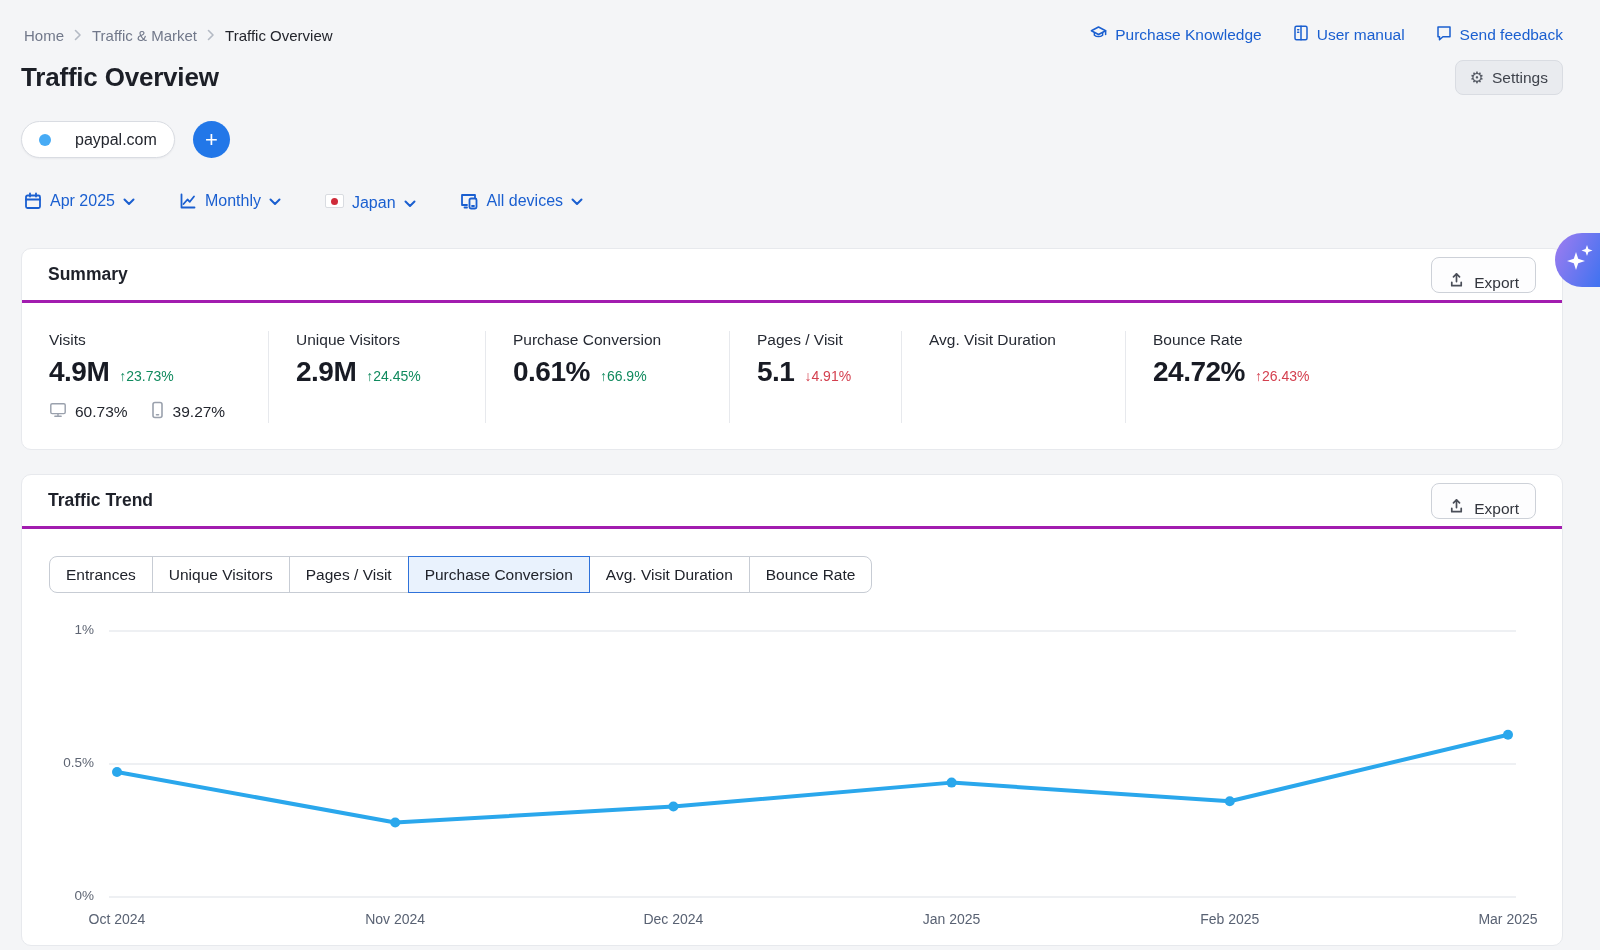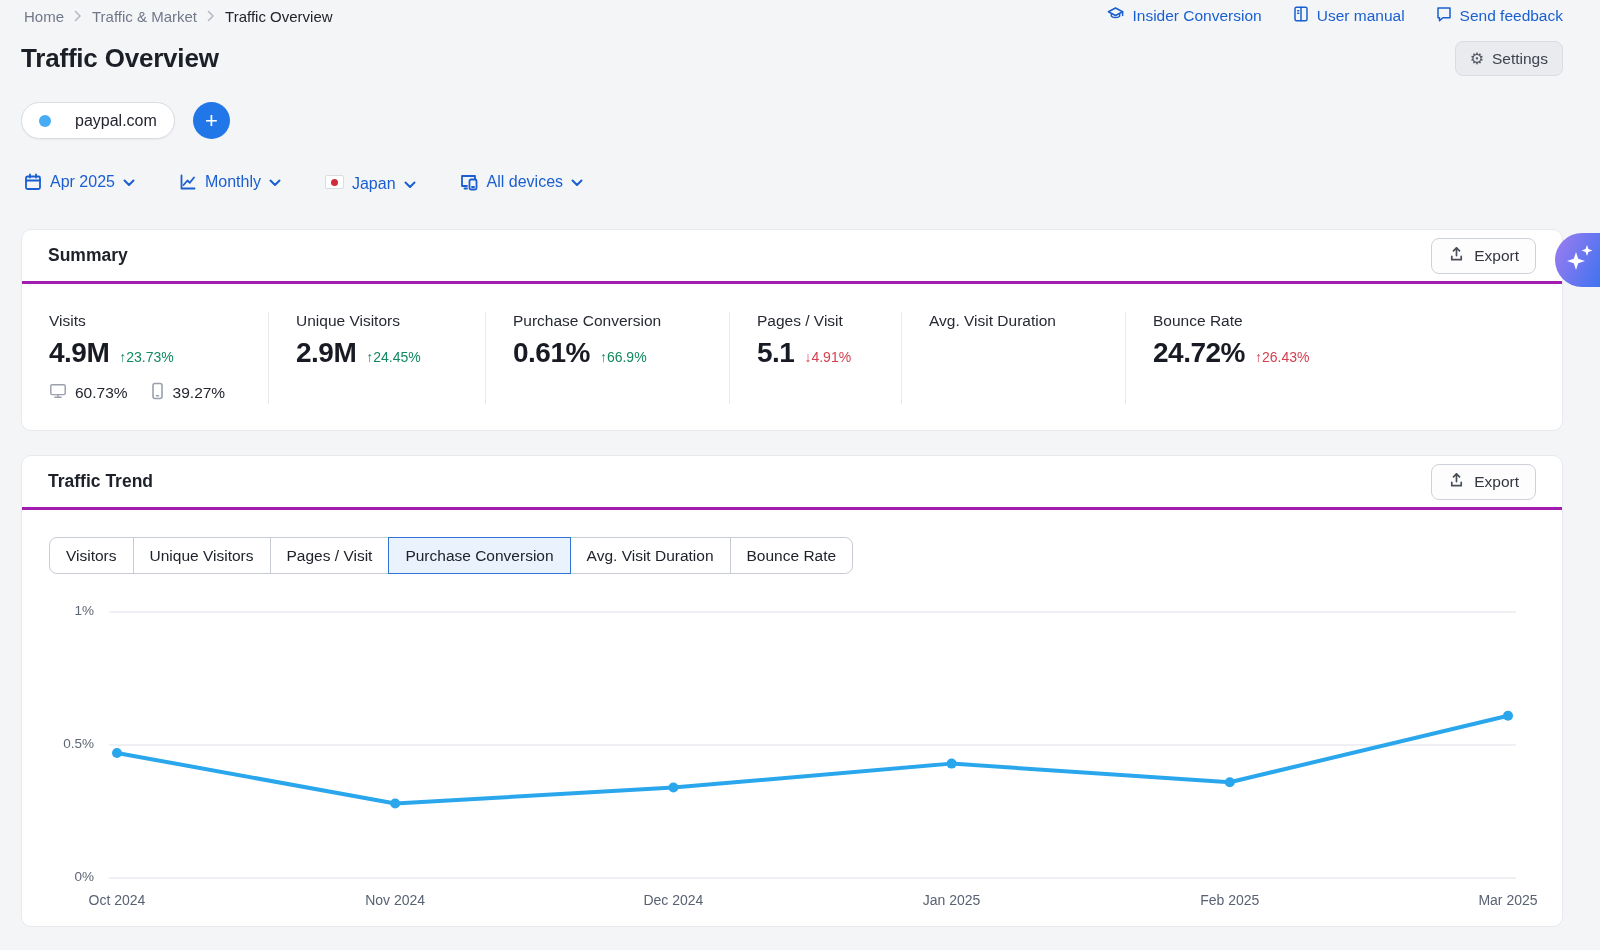--- a/index.html
+++ b/index.html
@@ -1,18 +1,18 @@
 <!DOCTYPE html>
 <html><head>
 <meta charset="utf-8">
 <style>
   * { margin:0; padding:0; box-sizing:border-box; }
   html,body { width:1600px; height:950px; overflow:hidden; }
   body { font-family:"Liberation Sans", sans-serif; background:#f4f5f7; color:#23252c; }
-  .page { width:1600px; height:950px; padding:5px 37px 0 21px; position:relative; }
+  .page { width:1600px; height:950px; padding:24px 37px 0 21px; position:relative; }
 
   
   .topbar { display:flex; justify-content:space-between; align-items:center; padding-left:3px; }
   .crumbs { display:flex; align-items:center; gap:10px; font-size:15px; }
   .crumb { color:#71788a; text-decoration:none; cursor:pointer; }
   .crumb.current { color:#23252c; }
   .crumb-sep { display:flex; color:#b4bac4; }
   .toplinks { display:flex; align-items:center; gap:30px; }
   .toplink { display:flex; align-items:center; gap:7px; color:#1a5fd0; font-size:15.5px; text-decoration:none; cursor:pointer; }
   .toplink svg { stroke:#1a5fd0; }
@@ -40,21 +40,21 @@
   .filter svg { stroke:#1a5fd0; }
   .flag-jp { width:19px; height:14px; background:#fff; border:1px solid #d9dce1; border-radius:2px;
     display:inline-flex; align-items:center; justify-content:center; }
   .flag-jp i { display:block; width:7px; height:7px; border-radius:50%; background:#cf2b3a; }
 
   
   .card { background:#fff; border:1px solid #e7e9ed; border-radius:10px; margin-top:24px; overflow:hidden; }
   .card-head { display:flex; justify-content:space-between; align-items:center; height:54px; padding:0 26px;
     border-bottom:3px solid #a21caf; }
   .card-title { font-size:17.5px; font-weight:700; color:#1e212a; }
-  .btn-export { display:flex; align-items:center; gap:9px; height:36px; padding:0 16px; background:#fdfdfe;
+  .btn-export { display:flex; align-items:flex-end; gap:9px; height:36px; padding:0 16px; background:#fdfdfe;
     border:1px solid #cdd1d8; border-radius:8px; font-size:15.5px; color:#33363e; cursor:pointer;
     font-family:"Liberation Sans", sans-serif; }
   .btn-export svg { stroke:#4a4e58; }
 
   
   .metrics { display:flex; padding:28px 0 26px 0; }
   .metric { padding-left:27px; }
   .metric + .metric { border-left:1px solid #e7e9ed; }
   .metric:nth-child(1){ width:246px; }
   .metric:nth-child(2){ width:217px; }
@@ -115,21 +115,21 @@
     </div>
     <div class="toplinks">
       <a class="toplink">
         <span>
           <svg width="19" height="18" viewBox="0 0 24 24" fill="none" stroke-width="2" stroke-linecap="round" stroke-linejoin="round">
               <polygon points="12,4 2.5,9 12,14 21.5,9"></polygon>
               <path d="M6.5 11.5 V15 c3 2.4 8 2.4 11 0 V11.5"></path>
               <path d="M21.5 9 v5"></path>
             </svg>
         </span>
-        <span>Insider Conversion</span>
+        <span>Purchase Knowledge</span>
       </a>
       <a class="toplink">
         <span>
           <svg width="18" height="18" viewBox="0 0 24 24" fill="none" stroke-width="2" stroke-linecap="round" stroke-linejoin="round">
               <rect x="4" y="3" width="16" height="18" rx="2"></rect>
               <path d="M12 3 v18"></path>
               <path d="M7.5 7.5 h1.5"></path>
               <path d="M7.5 11 h1.5"></path>
             </svg>
         </span>
@@ -305,21 +305,21 @@
               <path d="M4 12 v3.5 h10 V12"></path>
               <path d="M9 3.2 v8"></path>
               <path d="M5.8 6.2 9 3 12.2 6.2"></path>
             </svg>
         </span>
         <span>Export</span>
       </button>
     </div>
 
     <div class="tabs">
-      <button class="tab">Visitors</button>
+      <button class="tab">Entrances</button>
       <button class="tab">Unique Visitors</button>
       <button class="tab">Pages / Visit</button>
       <button class="tab active">Purchase Conversion</button>
       <button class="tab">Avg. Visit Duration</button>
       <button class="tab">Bounce Rate</button>
     </div>
 
     <div class="chart-wrap" id="chart-wrap">
       <svg id="trend-svg" width="1407" height="300">
           <line x1="0" x2="1407" y1="12" y2="12" class="gridline"></line>

